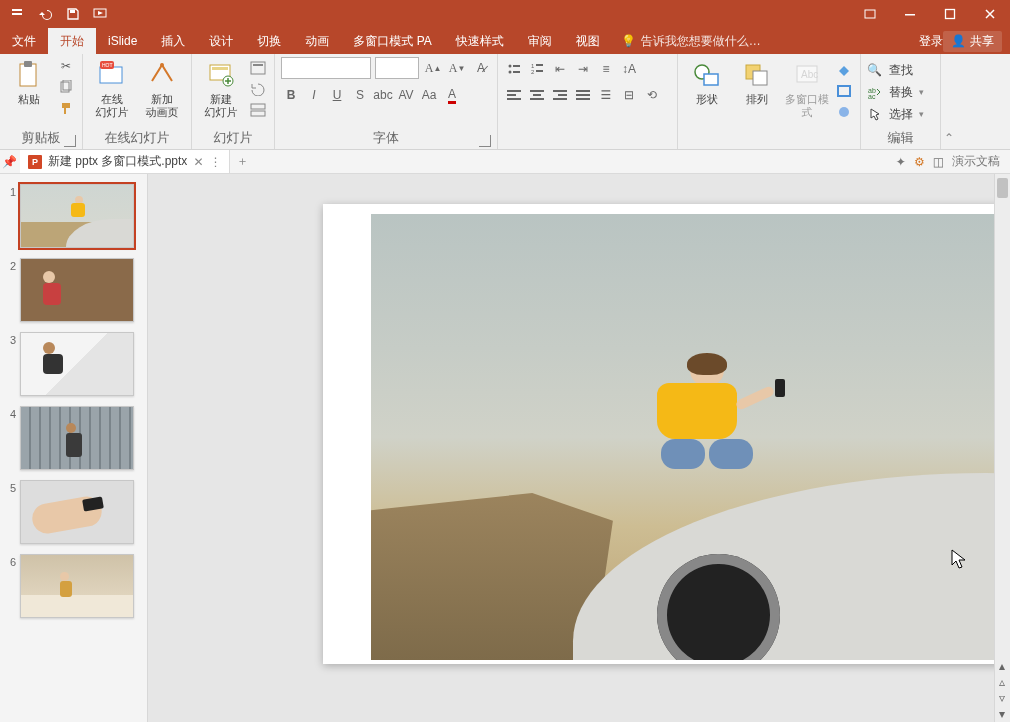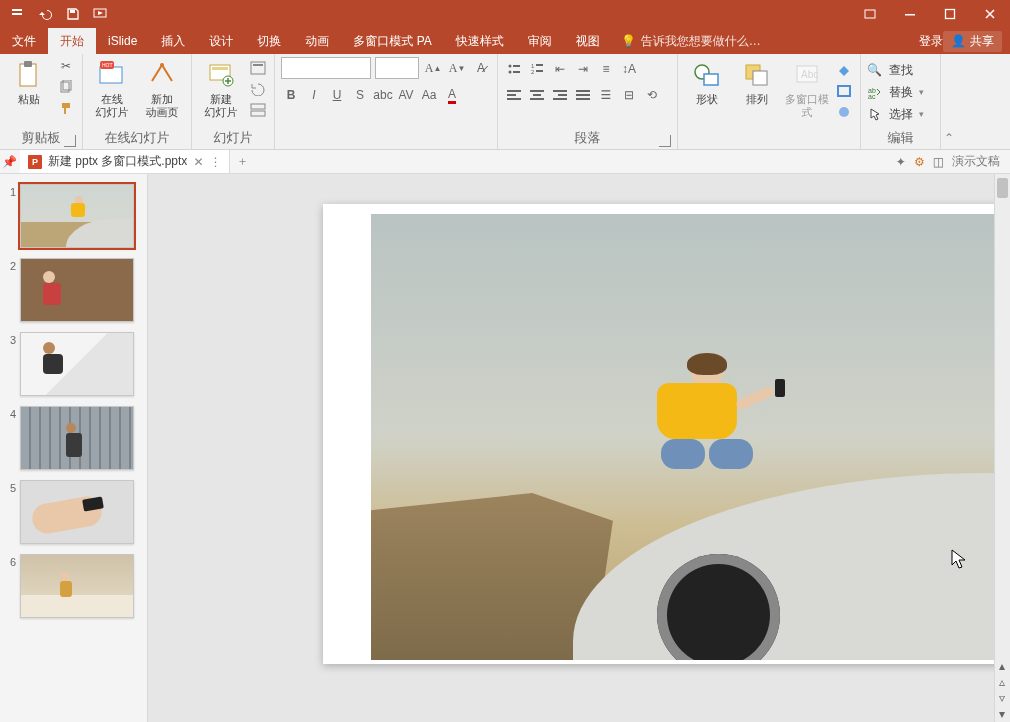--- a/index.html
+++ b/index.html
@@ -319,20 +319,21 @@
           </div>
         <div class="s-btn">S</div>
         <div class="s-btn">abc</div>
         <div class="s-btn">AV</div>
         <div class="s-btn">Aa</div>
         <div class="s-btn">
             <span style="border-bottom:3px solid #c00">A</span>
           </div>
       </div>
     </div>
+    <div class="group-label"><span>字体</span><span class="launcher"></span></div>
   </div>
 
   <div class="group" style="min-width:180px">
     <div class="group-body" style="flex-direction:column;gap:0">
       <div class="btn-row" style="margin-top:2px">
         <div class="s-btn">
             <svg width="14" height="14">
               <circle cx="3" cy="4" r="1.5" fill="#666"></circle>
               <rect x="6" y="3" width="7" height="2" fill="#666"></rect>
               <circle cx="3" cy="10" r="1.5" fill="#666"></circle>
@@ -379,21 +380,20 @@
               <rect y="1" width="14" height="2" fill="#666"></rect>
               <rect y="5" width="14" height="2" fill="#666"></rect>
               <rect y="9" width="14" height="2" fill="#666"></rect>
             </svg>
           </div>
         <div class="s-btn">☰</div>
         <div class="s-btn">⊟</div>
         <div class="s-btn">⟲</div>
       </div>
     </div>
-    <div class="group-label"><span>段落</span><span class="launcher"></span></div>
   </div>
 
   <div class="group">
     <div class="group-body">
       <div class="big-btn">
         <div class="ic">
             <svg width="30" height="26">
               <circle cx="10" cy="10" r="7" fill="#fff" stroke="#4a8a3a" stroke-width="1.5"></circle>
               <rect x="12" y="12" width="14" height="11" fill="#fff" stroke="#4a90d9" stroke-width="1.5"></rect>
             </svg>

